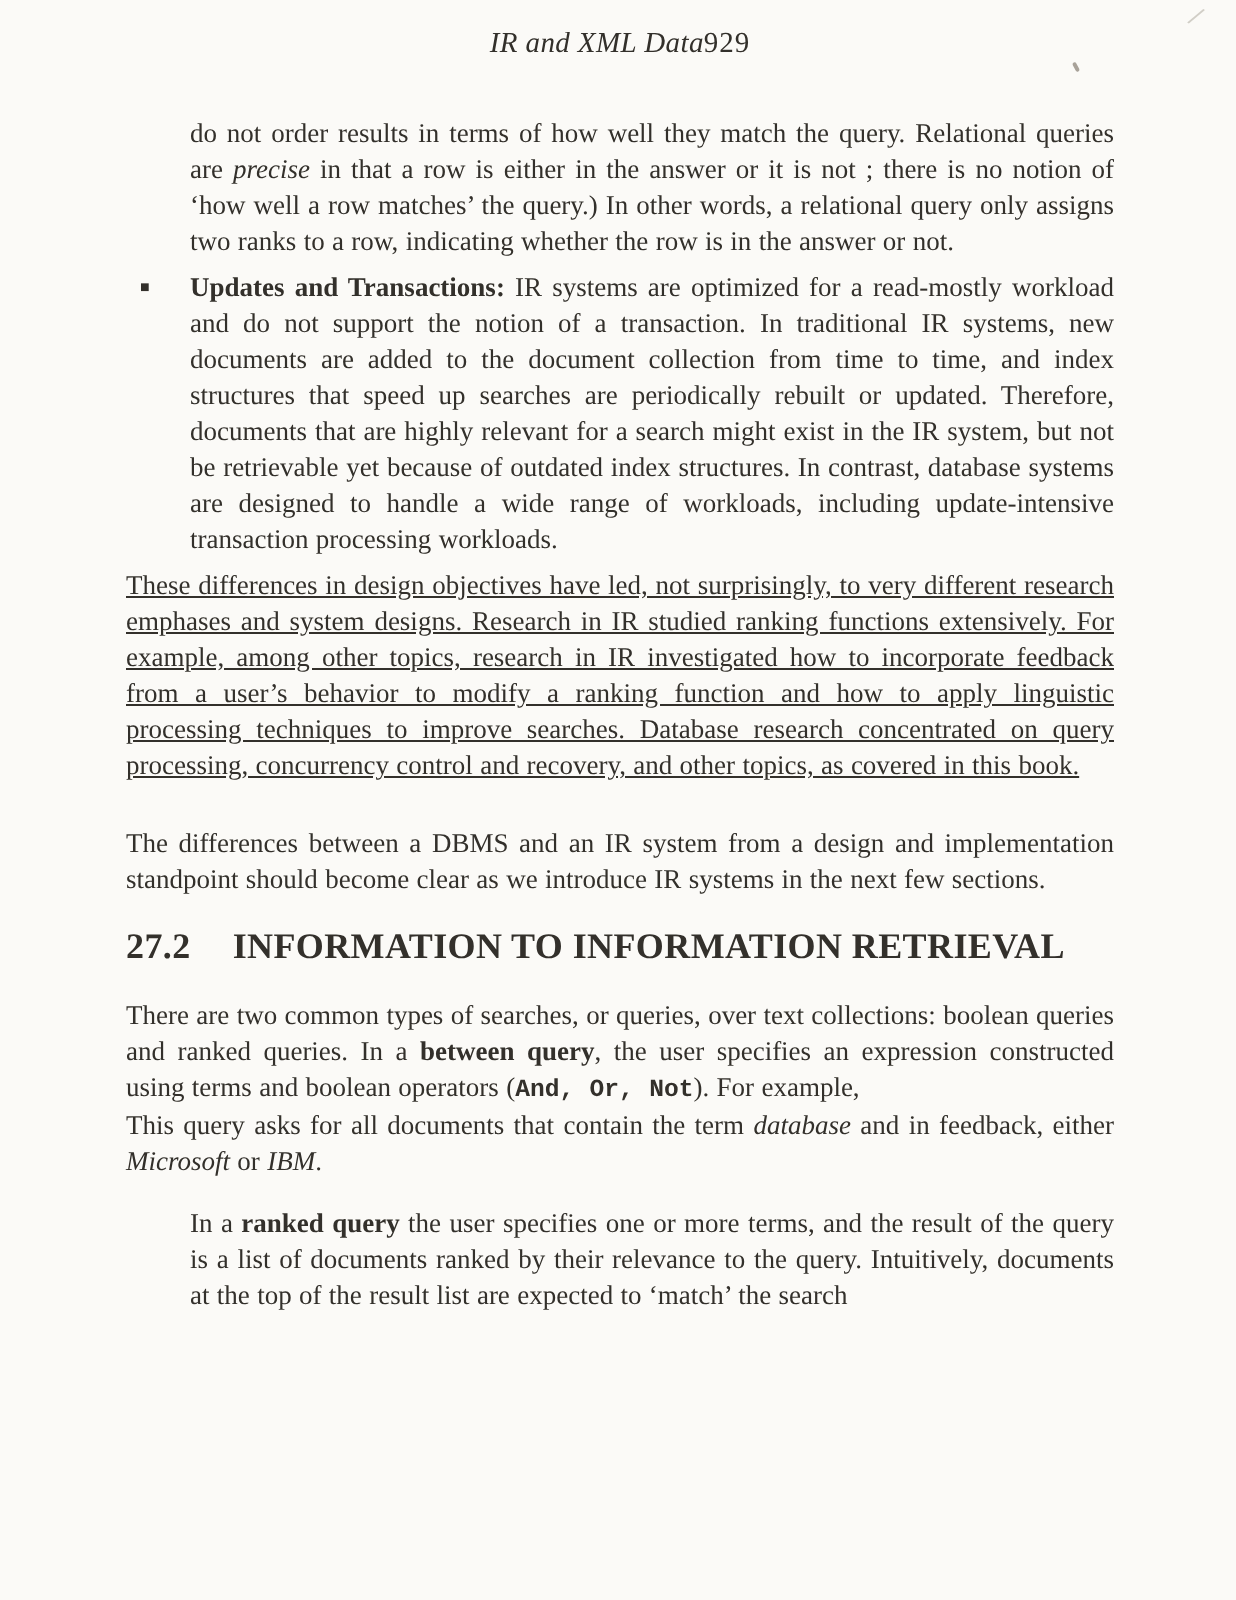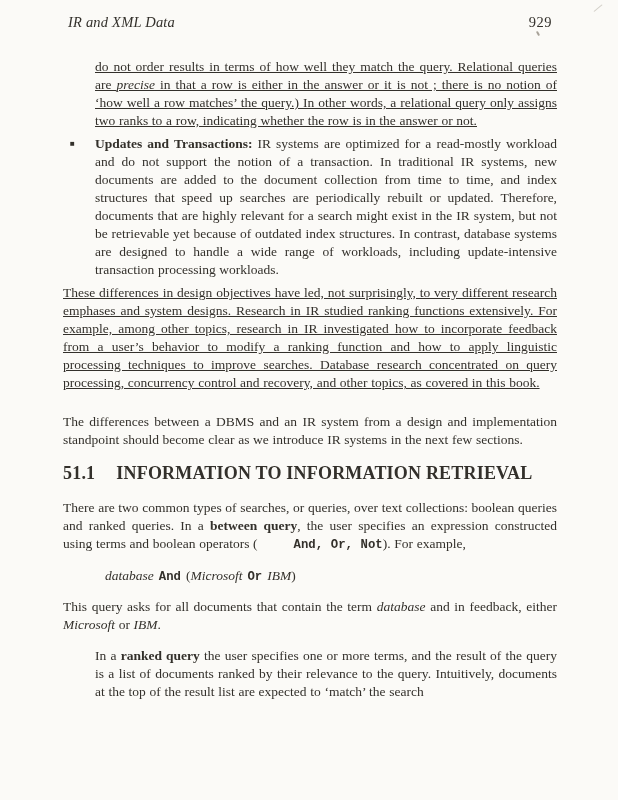--- a/index.html
+++ b/index.html
@@ -18,21 +18,21 @@
   .page {
     position: relative;
     width: 618px;
     height: 800px;
     overflow: hidden;
   }
   
   .running-head {
     padding: 13px 66px 0 68px;
     display: flex;
-    justify-content: space-between;
+    justify-content: center;
     align-items: baseline;
     font-size: 14.5px;
     line-height: 19px;
   }
   .running-title { font-style: italic; letter-spacing: 0.2px; }
   .page-number { font-style: normal; letter-spacing: 0.5px; }
 
   
   .body-col {
     margin: 0 61px 0 63px;
@@ -41,21 +41,20 @@
   p, .bullet-text {
     font-size: 13.5px;
     line-height: 18px;
     text-align: justify;
     margin: 0;
     word-spacing: 0.3px;
   }
   .p-continuation {
     margin: 26px 0 0 32px;
     width: 462px;
-    text-decoration: underline;
   }
   .bullet-item {
     display: flex;
     margin-top: 5px;
   }
   .bullet-marker {
     width: 32px;
     flex: 0 0 32px;
     padding-left: 7px;
     box-sizing: border-box;
@@ -86,21 +85,20 @@
   }
   .p-ranked { margin-top: 13px; margin-left: 32px; }
 
   em, .italic-term { font-style: italic; }
   b, .bold-term { font-weight: 700; }
   code, .mono-op {
     font-family: "Liberation Mono", monospace;
     font-weight: 700;
     font-size: 12.3px;
     font-style: normal;
-    margin-left: 36px;
   }
   .ex-op { margin: 0 5px; }
 
   
   .corner-mark {
     position: absolute;
     top: 5px;
     right: 13px;
     width: 7px;
     height: 10px;
@@ -139,26 +137,25 @@
     <div class="bullet-item">
       <span class="bullet-marker">■</span>
       <p class="bullet-text"><b>Updates and Transactions:</b><span> IR systems are optimized for a read-mostly workload and do not support the notion of a transaction. In traditional IR systems, new documents are added to the document collection from time to time, and index structures that speed up searches are periodically rebuilt or updated. Therefore, documents that are highly relevant for a search might exist in the IR system, but not be retrievable yet because of outdated index structures. In contrast, database systems are designed to handle a wide range of workloads, including update-intensive transaction processing workloads.</span></p>
     </div>
 
     <p class="p-design">These differences in design objectives have led, not surprisingly, to very different research emphases and system designs. Research in IR studied ranking functions extensively. For example, among other topics, research in IR investigated how to incorporate feedback from a user’s behavior to modify a ranking function and how to apply linguistic processing techniques to improve searches. Database research concentrated on query processing, concurrency control and recovery, and other topics, as covered in this book.</p>
 
     <p class="p-dbms">The differences between a DBMS and an IR system from a design and implementation standpoint should become clear as we introduce IR systems in the next few sections.</p>
 
     <h2 class="section-heading">
-      <span class="section-number">51.1</span>
+      <span class="section-number">27.2</span>
       <span class="section-title">INFORMATION TO INFORMATION RETRIEVAL</span>
     </h2>
 
     <p class="p-types"><span>There are two common types of searches, or queries, over text collections: boolean queries and ranked queries. In a </span><b>between query</b><span>, the user specifies an expression constructed using terms and boolean operators (</span><code>And, Or, Not</code><span>). For example,</span></p>
 
-    <div class="example-line"><em>database</em><code class="ex-op">And</code><span>(</span><em>Microsoft</em><code class="ex-op">Or</code><em>IBM</em><span>)</span></div>
 
     <p class="p-explain"><span>This query asks for all documents that contain the term </span><em>database</em><span> and in feedback, either </span><em>Microsoft</em><span> or </span><em>IBM</em><span>.</span></p>
 
     <p class="p-ranked"><span>In a </span><b>ranked query</b><span> the user specifies one or more terms, and the result of the query is a list of documents ranked by their relevance to the query. Intuitively, documents at the top of the result list are expected to ‘match’ the search</span></p>
 
   </div>
 </div>
 
 </body></html>

